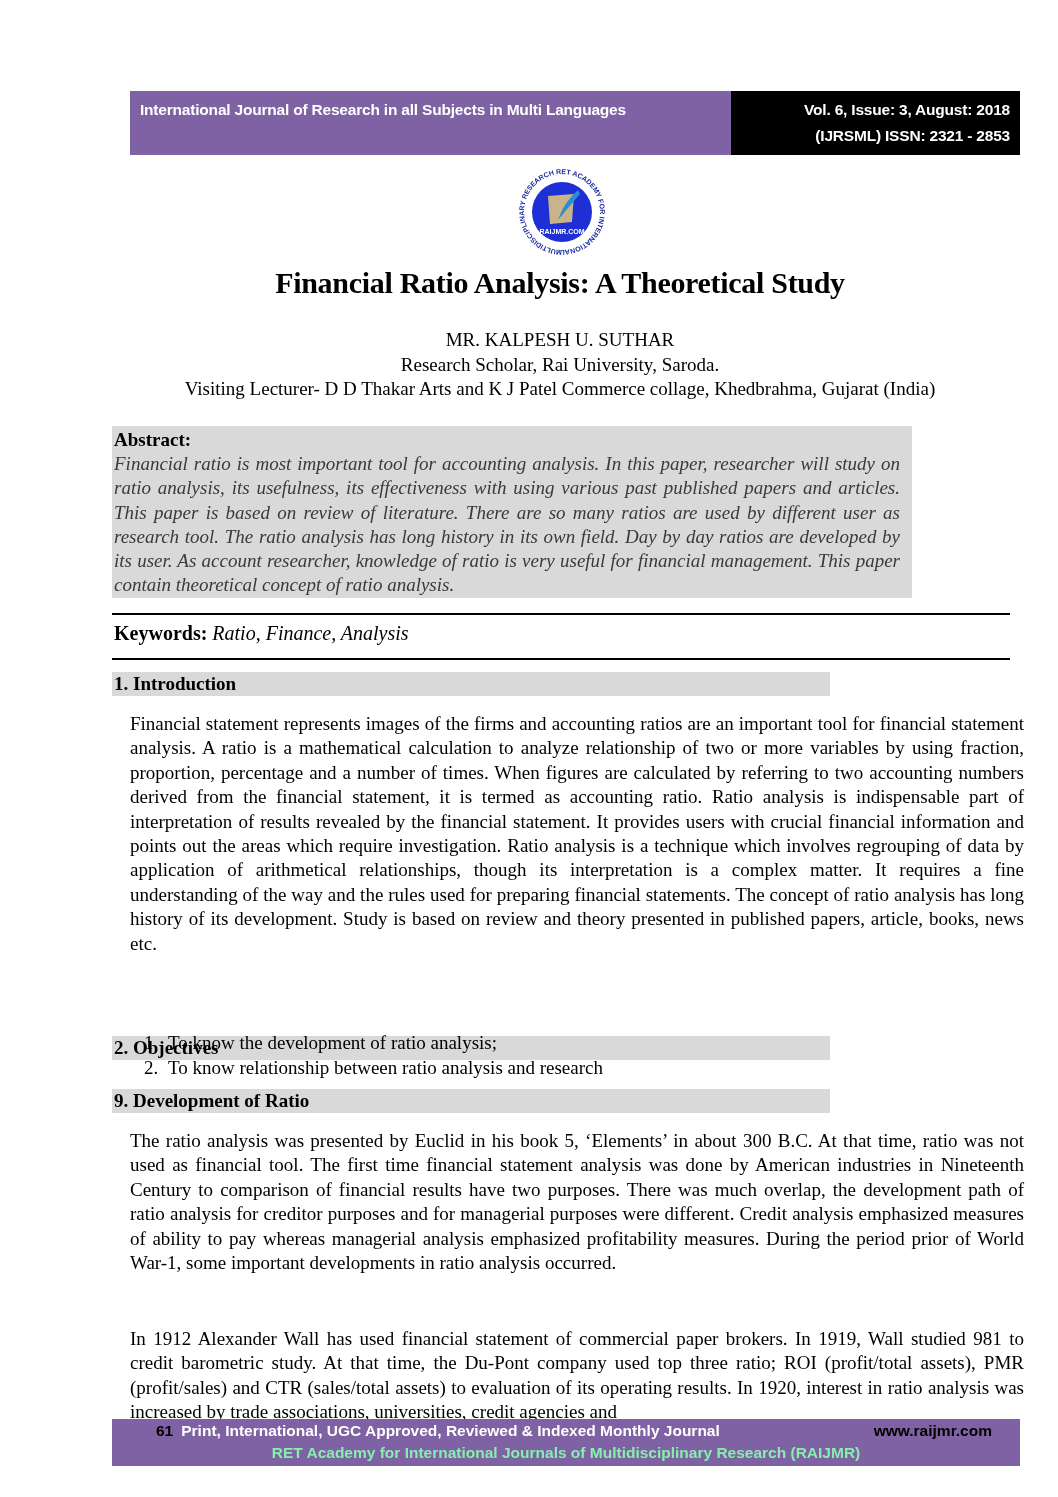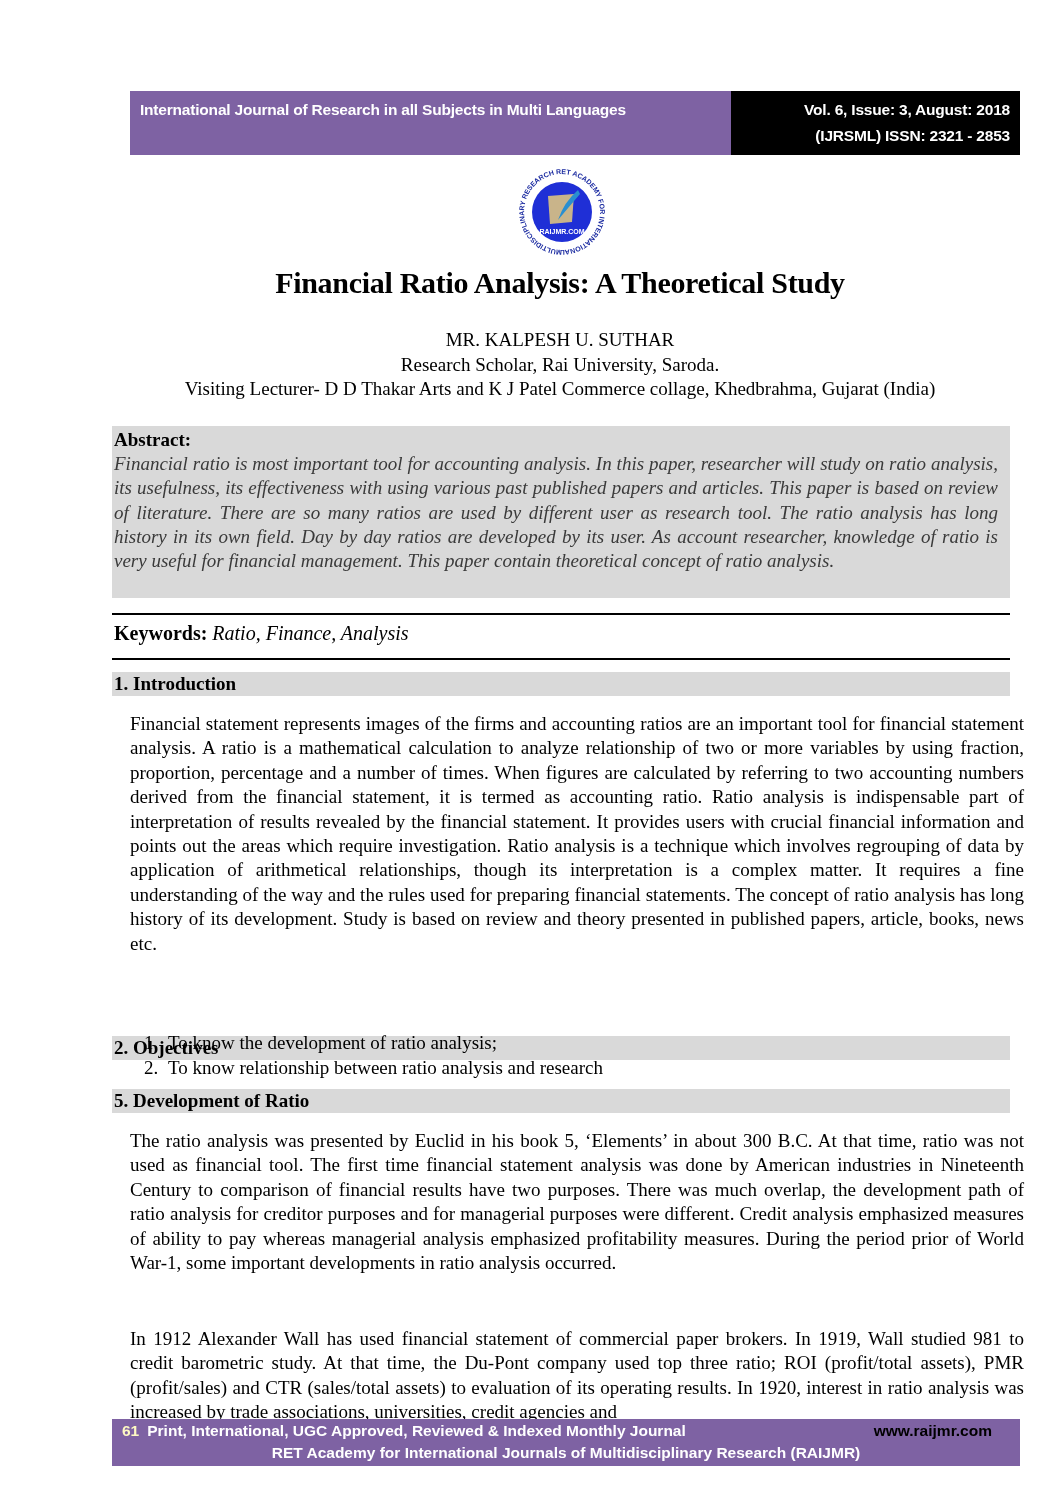--- a/index.html
+++ b/index.html
@@ -10,43 +10,43 @@
   .hdr-right { background: #000; flex: 1; color: #fff; font-family: "Liberation Sans", sans-serif; font-weight: bold; font-size: 15.5px; line-height: 26px; padding: 6px 10px 0 0; box-sizing: border-box; text-align: right; letter-spacing: -0.2px; }
 
   .logo { position: absolute; left: 508px; top: 166px; width: 108px; height: 92px; }
 
   .title { position: absolute; left: 0; width: 1120px; top: 266px; text-align: center; font-size: 30px; font-weight: bold; letter-spacing: -0.3px; }
   .author { position: absolute; left: 0; width: 1120px; text-align: center; font-size: 19px; }
   .author.a1 { top: 329px; }
   .author.a2 { top: 354px; }
   .author.a3 { top: 378px; }
 
-  .abstract { position: absolute; left: 112px; top: 426px; width: 898px; height: 172px; background: #d9d9d9; padding: 2px 12px 0 2px; box-sizing: border-box; }
+  .abstract { position: absolute; left: 112px; top: 426px; width: 800px; height: 172px; background: #d9d9d9; padding: 2px 12px 0 2px; box-sizing: border-box; }
   .abstract h3 { margin: 0; font-size: 19px; font-weight: bold; line-height: 24px; }
   .abstract p { margin: 0; font-style: italic; font-size: 19px; line-height: 24.3px; text-align: justify; color: #3a3a3a; }
 
   .rule { position: absolute; left: 112px; width: 898px; height: 2px; background: #000; }
   .rule.r1 { top: 613px; }
   .rule.r2 { top: 658px; }
 
   .keywords { position: absolute; left: 114px; top: 622px; font-size: 20px; }
   .keywords b { font-weight: bold; }
   .keywords i { font-style: italic; }
 
-  .sec-head { position: absolute; left: 112px; width: 898px; height: 24px; background: #d9d9d9; font-size: 19px; font-weight: bold; line-height: 24px; padding-left: 2px; box-sizing: border-box; }
+  .sec-head { position: absolute; left: 112px; width: 718px; height: 24px; background: #d9d9d9; font-size: 19px; font-weight: bold; line-height: 24px; padding-left: 2px; box-sizing: border-box; }
   .para { position: absolute; left: 114px; width: 894px; font-size: 19px; line-height: 24.4px; text-align: justify; text-align-last: left; margin: 16px; }
 
   .obj-list { position: absolute; left: 128px; top: 1015px; margin: 16px; padding: 0; list-style: none; font-size: 19px; line-height: 24.5px; }
   .obj-list li span.num { display: inline-block; width: 24px; }
 
   .footer { position: absolute; left: 112px; top: 1419px; width: 908px; height: 47px; background: #7e62a3; font-family: "Liberation Sans", sans-serif; font-weight: bold; font-size: 15.5px; }
   .footer .f1 { position: absolute; left: 10px; top: 3px; color: #fff; }
-  .footer .f1 .pg { color: #fef9c3; margin-right: 8px; }
+  .footer .f1 .pg { color: #000000; margin-right: 8px; margin-left: 34px; }
   .footer .f-url { position: absolute; right: 28px; top: 3px; color: #000000; }
-  .footer .f2 { position: absolute; left: 0; width: 908px; top: 25px; text-align: center; color: #ffffff; }
+  .footer .f2 { position: absolute; left: 0; width: 908px; top: 25px; text-align: center; color: #86efac; }
 </style>
 </head>
 <body>
 
 <div class="hdr">
   <div class="hdr-left">
     <div>International Journal of Research in all Subjects in Multi Languages</div>
   </div>
   <div class="hdr-right">
     <div>Vol. 6, Issue: 3, August: 2018</div>
@@ -86,21 +86,21 @@
 
 <div class="sec-head" style="top:672px;">1. Introduction</div>
 <p class="para" style="top:696px;">Financial statement represents images of the firms and accounting ratios are an important tool for financial statement analysis. A ratio is a mathematical calculation to analyze relationship of two or more variables by using fraction, proportion, percentage and a number of times. When figures are calculated by referring to two accounting numbers derived from the financial statement, it is termed as accounting ratio. Ratio analysis is indispensable part of interpretation of results revealed by the financial statement. It provides users with crucial financial information and points out the areas which require investigation. Ratio analysis is a technique which involves regrouping of data by application of arithmetical relationships, though its interpretation is a complex matter. It requires a fine understanding of the way and the rules used for preparing financial statements. The concept of ratio analysis has long history of its development. Study is based on review and theory presented in published papers, article, books, news etc.</p>
 
 <div class="sec-head" style="top:1036px;">2. Objectives</div>
 <ul class="obj-list">
   <li><span class="num">1.</span><span>To know the development of ratio analysis;</span></li>
   <li><span class="num">2.</span><span>To know relationship between ratio analysis and research</span></li>
 </ul>
 
-<div class="sec-head" style="top:1089px;">5. Development of Ratio</div>
+<div class="sec-head" style="top:1089px;">9. Development of Ratio</div>
 <p class="para" style="top:1113px;">The ratio analysis was presented by Euclid in his book 5, ‘Elements’ in about 300 B.C. At that time, ratio was not used as financial tool. The first time financial statement analysis was done by American industries in Nineteenth Century to comparison of financial results have two purposes. There was much overlap, the development path of ratio analysis for creditor purposes and for managerial purposes were different. Credit analysis emphasized measures of ability to pay whereas managerial analysis emphasized profitability measures. During the period prior of World War-1, some important developments in ratio analysis occurred.</p>
 <p class="para" style="top:1311px;">In 1912 Alexander Wall has used financial statement of commercial paper brokers. In 1919, Wall studied 981 to credit barometric study. At that time, the Du-Pont company used top three ratio; ROI (profit/total assets), PMR (profit/sales) and CTR (sales/total assets) to evaluation of its operating results. In 1920, interest in ratio analysis was increased by trade associations, universities, credit agencies and</p>
 
 <div class="footer">
   <div class="f1">
     <span class="pg">61</span><span>Print, International, UGC Approved,  Reviewed &amp; Indexed Monthly Journal</span>
   </div>
   <div class="f-url">www.raijmr.com</div>
   <div class="f2">RET Academy for International Journals of Multidisciplinary Research (RAIJMR)</div>
 </div>

